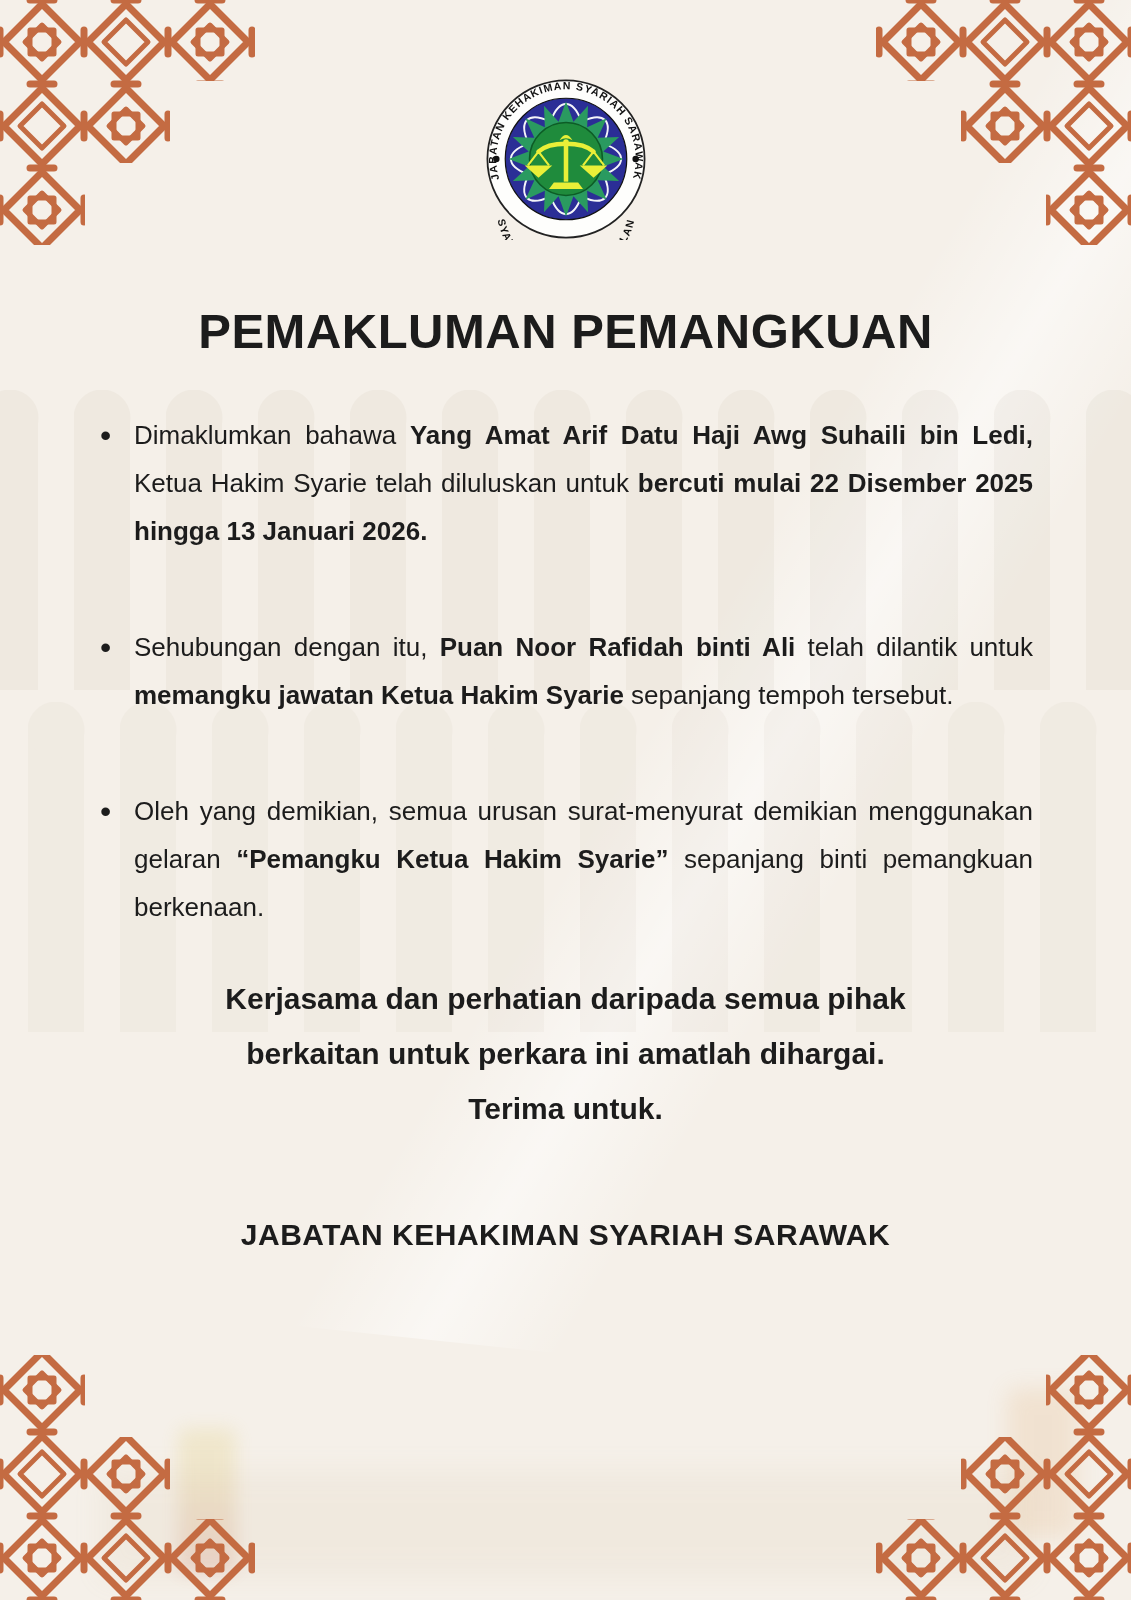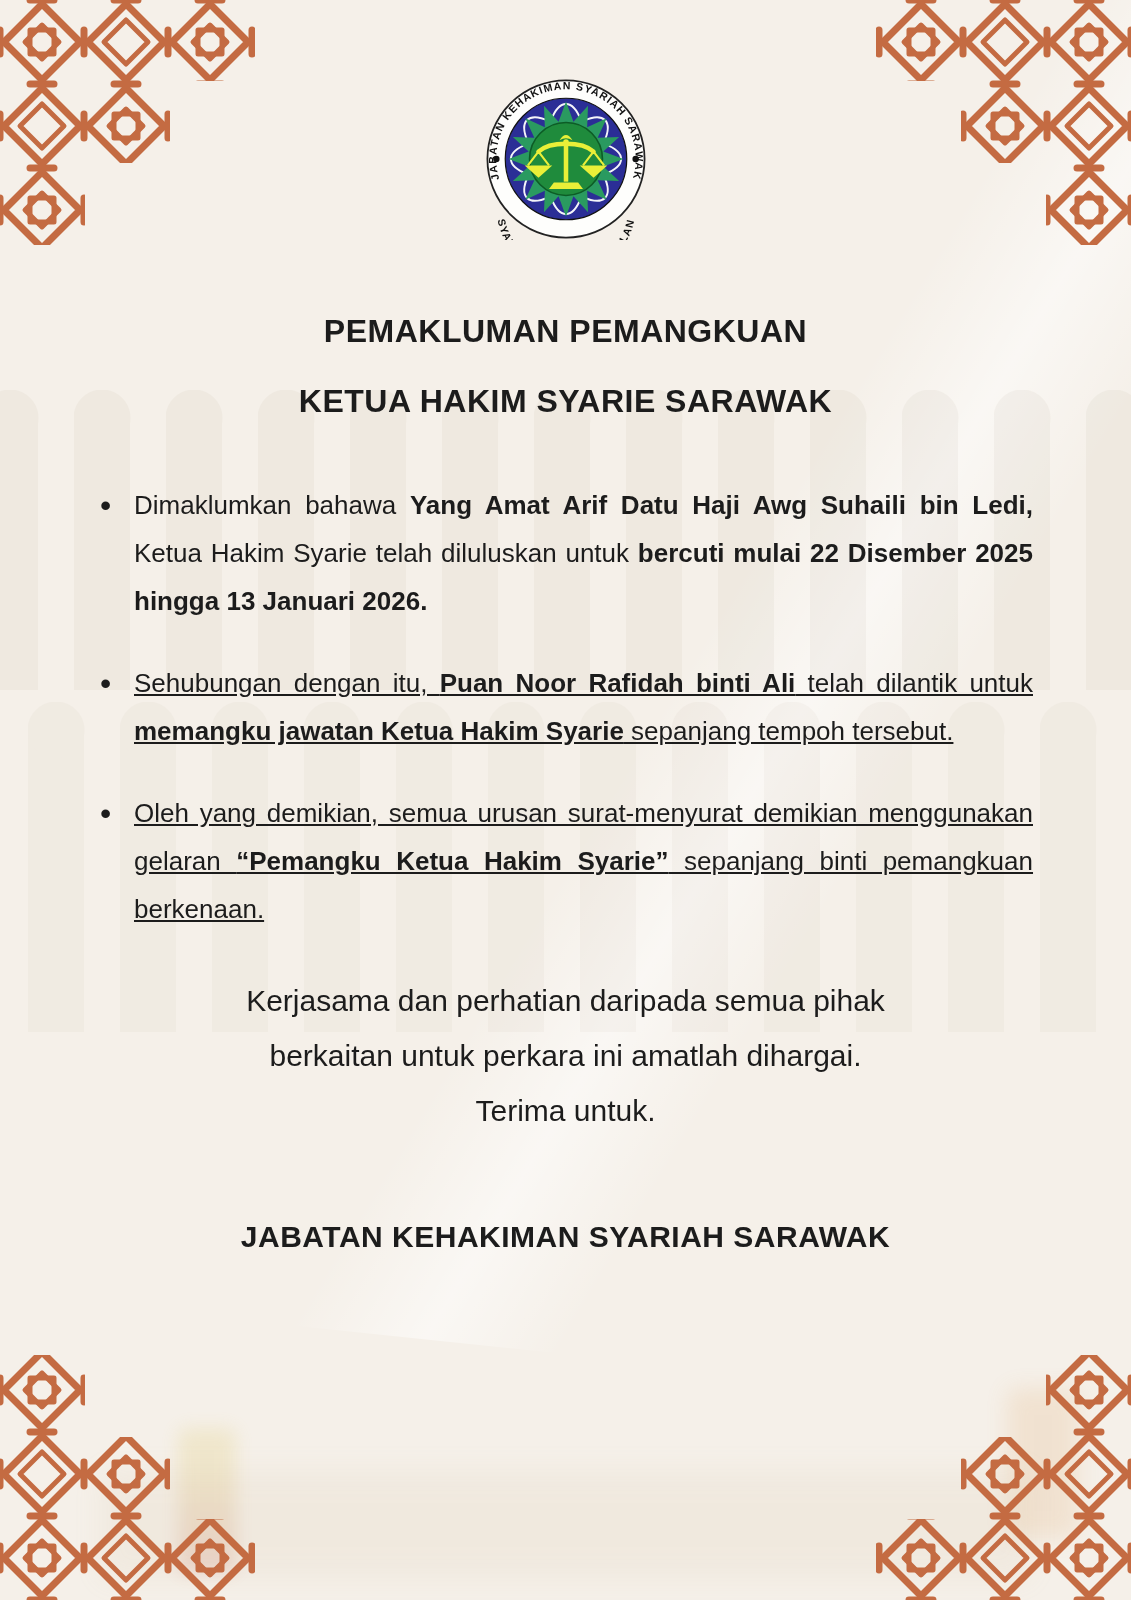--- a/index.html
+++ b/index.html
@@ -60,30 +60,30 @@
     clip-path:polygon(0 0,255px 0,255px 81px,170px 81px,170px 163px,85px 163px,85px 245px,0 245px);}
   .bl{bottom:0;left:0;transform:scaleY(-1);
     clip-path:polygon(0 0,255px 0,255px 81px,170px 81px,170px 163px,85px 163px,85px 245px,0 245px);}
   .br{bottom:0;right:0;transform:scale(-1,-1);
     clip-path:polygon(0 0,255px 0,255px 81px,170px 81px,170px 163px,85px 163px,85px 245px,0 245px);}
 
   
   .content{position:relative;z-index:2;padding:78px 98px 0 98px;}
   .logo-wrap{display:flex;justify-content:center;}
   .logo-wrap svg{display:block;}
-  .title{margin-top:56px;text-align:center;font-weight:700;font-size:32px;
+  .title{margin-top:56px;text-align:center;font-weight:700;font-size:49px;
     line-height:70px;letter-spacing:.5px;color:var(--text);}
   .bullets{margin-top:45px;list-style:none;}
   .bullets li{position:relative;padding-left:36px;font-size:26px;line-height:48px;
     text-align:justify;text-justify:inter-word;}
-  .bullets li + li{margin-top:34px;text-decoration:underline;}
+  .bullets li + li{margin-top:68px;}
   .bullets li::before{content:"\2022";position:absolute;left:2px;top:0;
     font-size:32px;line-height:48px;color:var(--text);}
   .b{font-weight:700;}
-  .closing{margin-top:40px;text-align:center;font-size:30px;line-height:55px;}
+  .closing{margin-top:40px;text-align:center;font-size:30px;line-height:55px;font-weight:bold;}
   .footer{margin-top:82px;text-align:center;font-weight:700;font-size:30px;letter-spacing:.5px;}
 
   
   .ringtext{font-family:"Liberation Sans","DejaVu Sans",sans-serif;font-weight:700;
     font-size:13px;letter-spacing:1.4px;fill:var(--ring-text);}
 </style>
 </head>
 <body>
 
 <svg width="0" height="0" style="position:absolute" aria-hidden="true">
@@ -171,21 +171,20 @@
         <path d="M85,129 h30 l6,8 H79 Z"></path>
         <path d="M66,91 L53,108 M66,91 L79,108 M134,91 L121,108 M134,91 L147,108" fill="none" stroke="var(--logo-yellow)" stroke-width="2.6"></path>
         <path d="M49,108 h34 l-17,15 Z"></path>
         <path d="M117,108 h34 l-17,15 Z"></path>
       </g>
     </svg>
   </div>
 
   <div class="title">
     <div>PEMAKLUMAN PEMANGKUAN</div>
-    <div>KETUA HAKIM SYARIE SARAWAK</div>
   </div>
 
   <ul class="bullets">
     <li><span>Dimaklumkan bahawa </span><span class="b">Yang Amat Arif Datu Haji Awg Suhaili bin Ledi,</span><span> Ketua Hakim Syarie telah diluluskan untuk </span><span class="b">bercuti mulai 22 Disember 2025 hingga 13 Januari 2026.</span></li>
     <li><span>Sehubungan dengan itu, </span><span class="b">Puan Noor Rafidah binti Ali</span><span> telah dilantik untuk </span><span class="b">memangku jawatan Ketua Hakim Syarie</span><span> sepanjang tempoh tersebut.</span></li>
     <li><span>Oleh yang demikian, semua urusan surat-menyurat demikian menggunakan gelaran </span><span class="b">“Pemangku Ketua Hakim Syarie”</span><span> sepanjang binti pemangkuan berkenaan.</span></li>
   </ul>
 
   <div class="closing">
     <div>Kerjasama dan perhatian daripada semua pihak</div>

